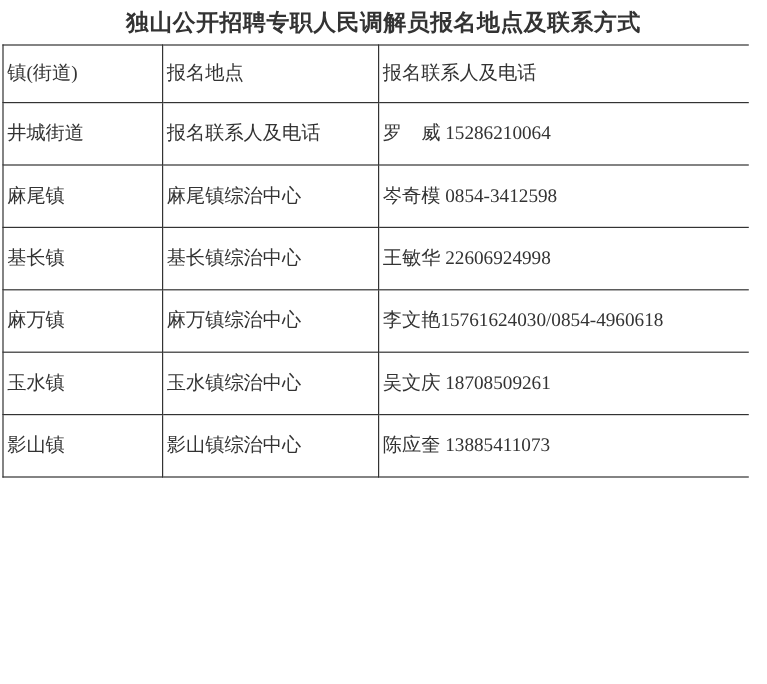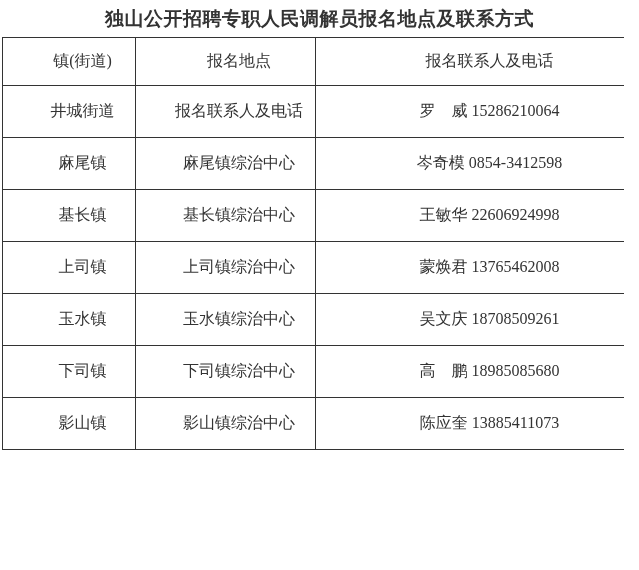--- a/index.html
+++ b/index.html
@@ -34,23 +34,23 @@
     top: 37px;
     left: 2px;
     width: 634px;
     border-collapse: collapse;
     table-layout: fixed;
     font-size: 16px;
     color: #333333;
   }
   table.contact-table td {
     border: 1px solid #333333;
-    padding: 0 0 0 27px;
+    padding: 0 0 0 3px;
     vertical-align: middle;
-    text-align: center;
+    text-align: left;
     overflow: hidden;
     white-space: nowrap;
   }
   col.c1 { width: 133px; }
   col.c2 { width: 180px; }
   col.c3 { width: 321px; }
   tr.header-row td { height: 47px; }
   tr.data-row td   { height: 51px; }
 </style>
 </head>
@@ -81,33 +81,28 @@
         <td>麻尾镇</td>
         <td>麻尾镇综治中心</td>
         <td>岑奇模 0854-3412598</td>
       </tr>
       <tr class="data-row">
         <td>基长镇</td>
         <td>基长镇综治中心</td>
         <td>王敏华 22606924998</td>
       </tr>
       <tr class="data-row">
-        <td>上司镇</td>
-        <td>上司镇综治中心</td>
-        <td>蒙焕君 13765462008</td>
+        <td>麻万镇</td>
+        <td>麻万镇综治中心</td>
+        <td>李文艳15761624030/0854-4960618</td>
       </tr>
       <tr class="data-row">
         <td>玉水镇</td>
         <td>玉水镇综治中心</td>
         <td>吴文庆 18708509261</td>
-      </tr>
-      <tr class="data-row">
-        <td>下司镇</td>
-        <td>下司镇综治中心</td>
-        <td>高　鹏 18985085680</td>
       </tr>
       <tr class="data-row">
         <td>影山镇</td>
         <td>影山镇综治中心</td>
         <td>陈应奎 13885411073</td>
       </tr>
     </tbody>
   </table>
 
 </div>

